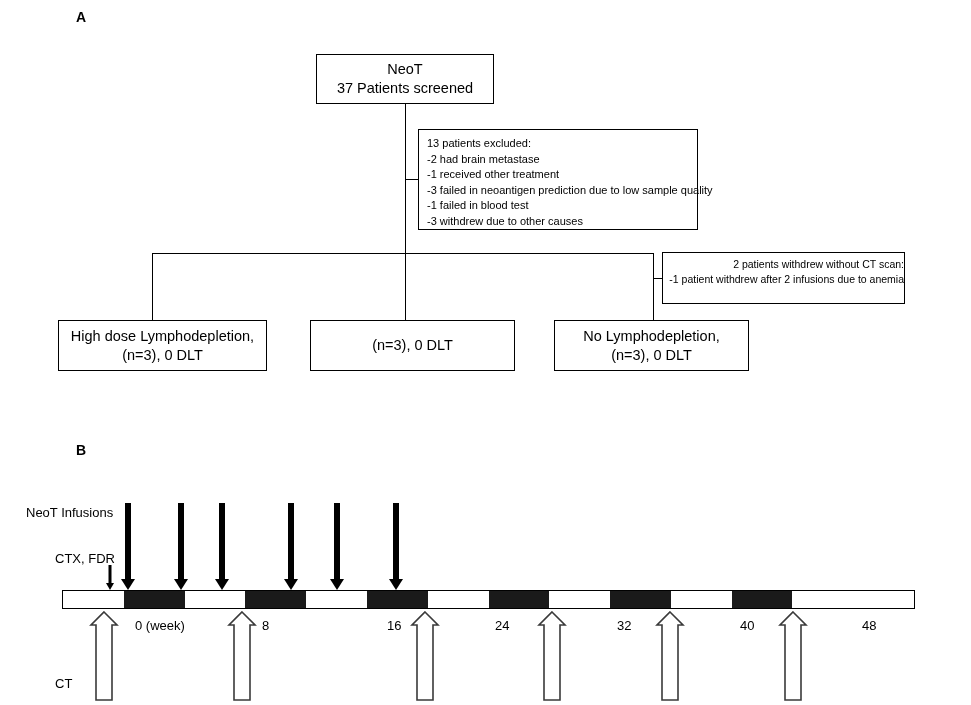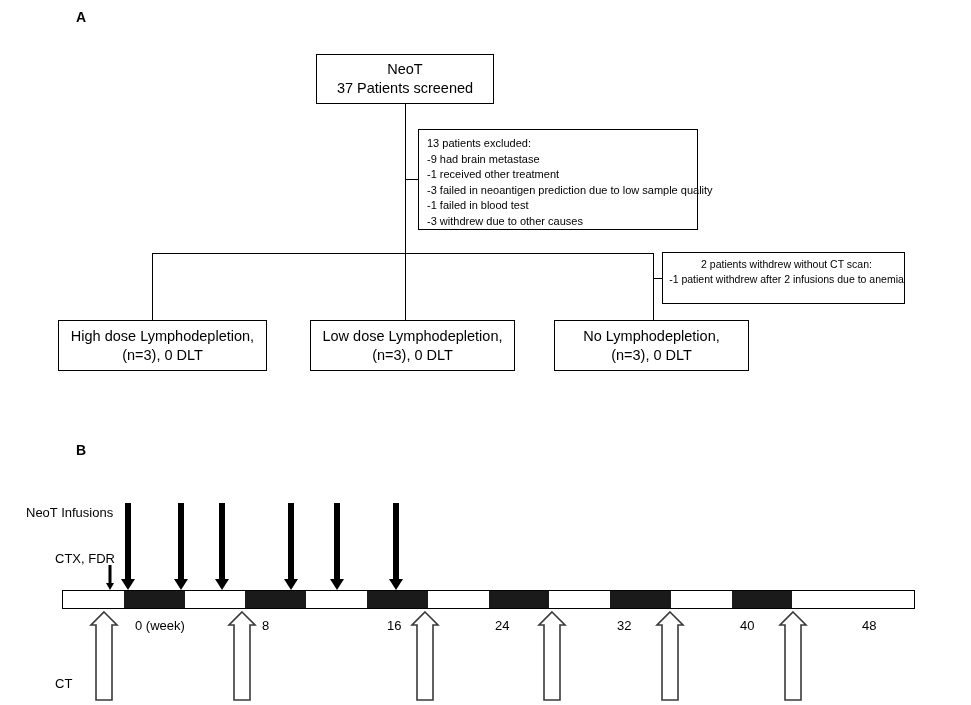--- a/index.html
+++ b/index.html
@@ -56,21 +56,21 @@
     align-items: flex-start; justify-content: center;
     text-align: left;
     padding: 6px 0 0 8px;
     font-size: 11px;
     line-height: 15.5px;
   }
   #box-excluded .ln { white-space: nowrap; }
 
   #box-withdrew {
     left: 662px; top: 252px; width: 243px; height: 52px;
-    align-items: center; justify-content: flex-start;
+    align-items: flex-end; justify-content: flex-start;
     text-align: left;
     padding: 4px 0 0 6px;
     font-size: 10.5px;
     line-height: 15px;
   }
   #box-withdrew .ln { white-space: nowrap; }
 
   #box-high { left: 58px; top: 320px; width: 209px; height: 51px; }
   #box-low  { left: 310px; top: 320px; width: 205px; height: 51px; }
   #box-none { left: 554px; top: 320px; width: 195px; height: 51px; }
@@ -171,21 +171,21 @@
     <span class="ln">NeoT</span>
     <span class="ln">37 Patients screened</span>
   </div>
 
   <div class="line vline" style="left:405px; top:104px; height:149px;"></div>
 
   <div class="line hline" style="left:405px; top:179px; width:14px;"></div>
 
   <div class="fc-box" id="box-excluded">
     <span class="ln">13 patients excluded:</span>
-    <span class="ln">-9 had brain metastase</span>
+    <span class="ln">-2 had brain metastase</span>
     <span class="ln">-1 received other treatment</span>
     <span class="ln">-3 failed in neoantigen prediction due to low sample quality</span>
     <span class="ln">-1 failed in blood test</span>
     <span class="ln">-3 withdrew due to other causes</span>
   </div>
 
   <div class="line hline" style="left:152px; top:253px; width:502px;"></div>
 
   <div class="line vline" style="left:152px; top:253px; height:68px;"></div>
 
@@ -198,21 +198,20 @@
   <div class="fc-box" id="box-withdrew">
     <span class="ln">2 patients withdrew without CT scan:</span>
     <span class="ln">-1 patient withdrew after 2 infusions due to anemia</span>
   </div>
 
   <div class="fc-box" id="box-high">
     <span class="ln">High dose Lymphodepletion,</span>
     <span class="ln">(n=3), 0 DLT</span>
   </div>
   <div class="fc-box" id="box-low">
-    <span class="ln">Low dose Lymphodepletion,</span>
     <span class="ln">(n=3), 0 DLT</span>
   </div>
   <div class="fc-box" id="box-none">
     <span class="ln">No Lymphodepletion,</span>
     <span class="ln">(n=3), 0 DLT</span>
   </div>
 
   <div class="panel-letter" id="panel-b-letter">B</div>
 
   <div class="b-label" id="label-infusions" style="left:26px; top:505px;">NeoT Infusions</div>

